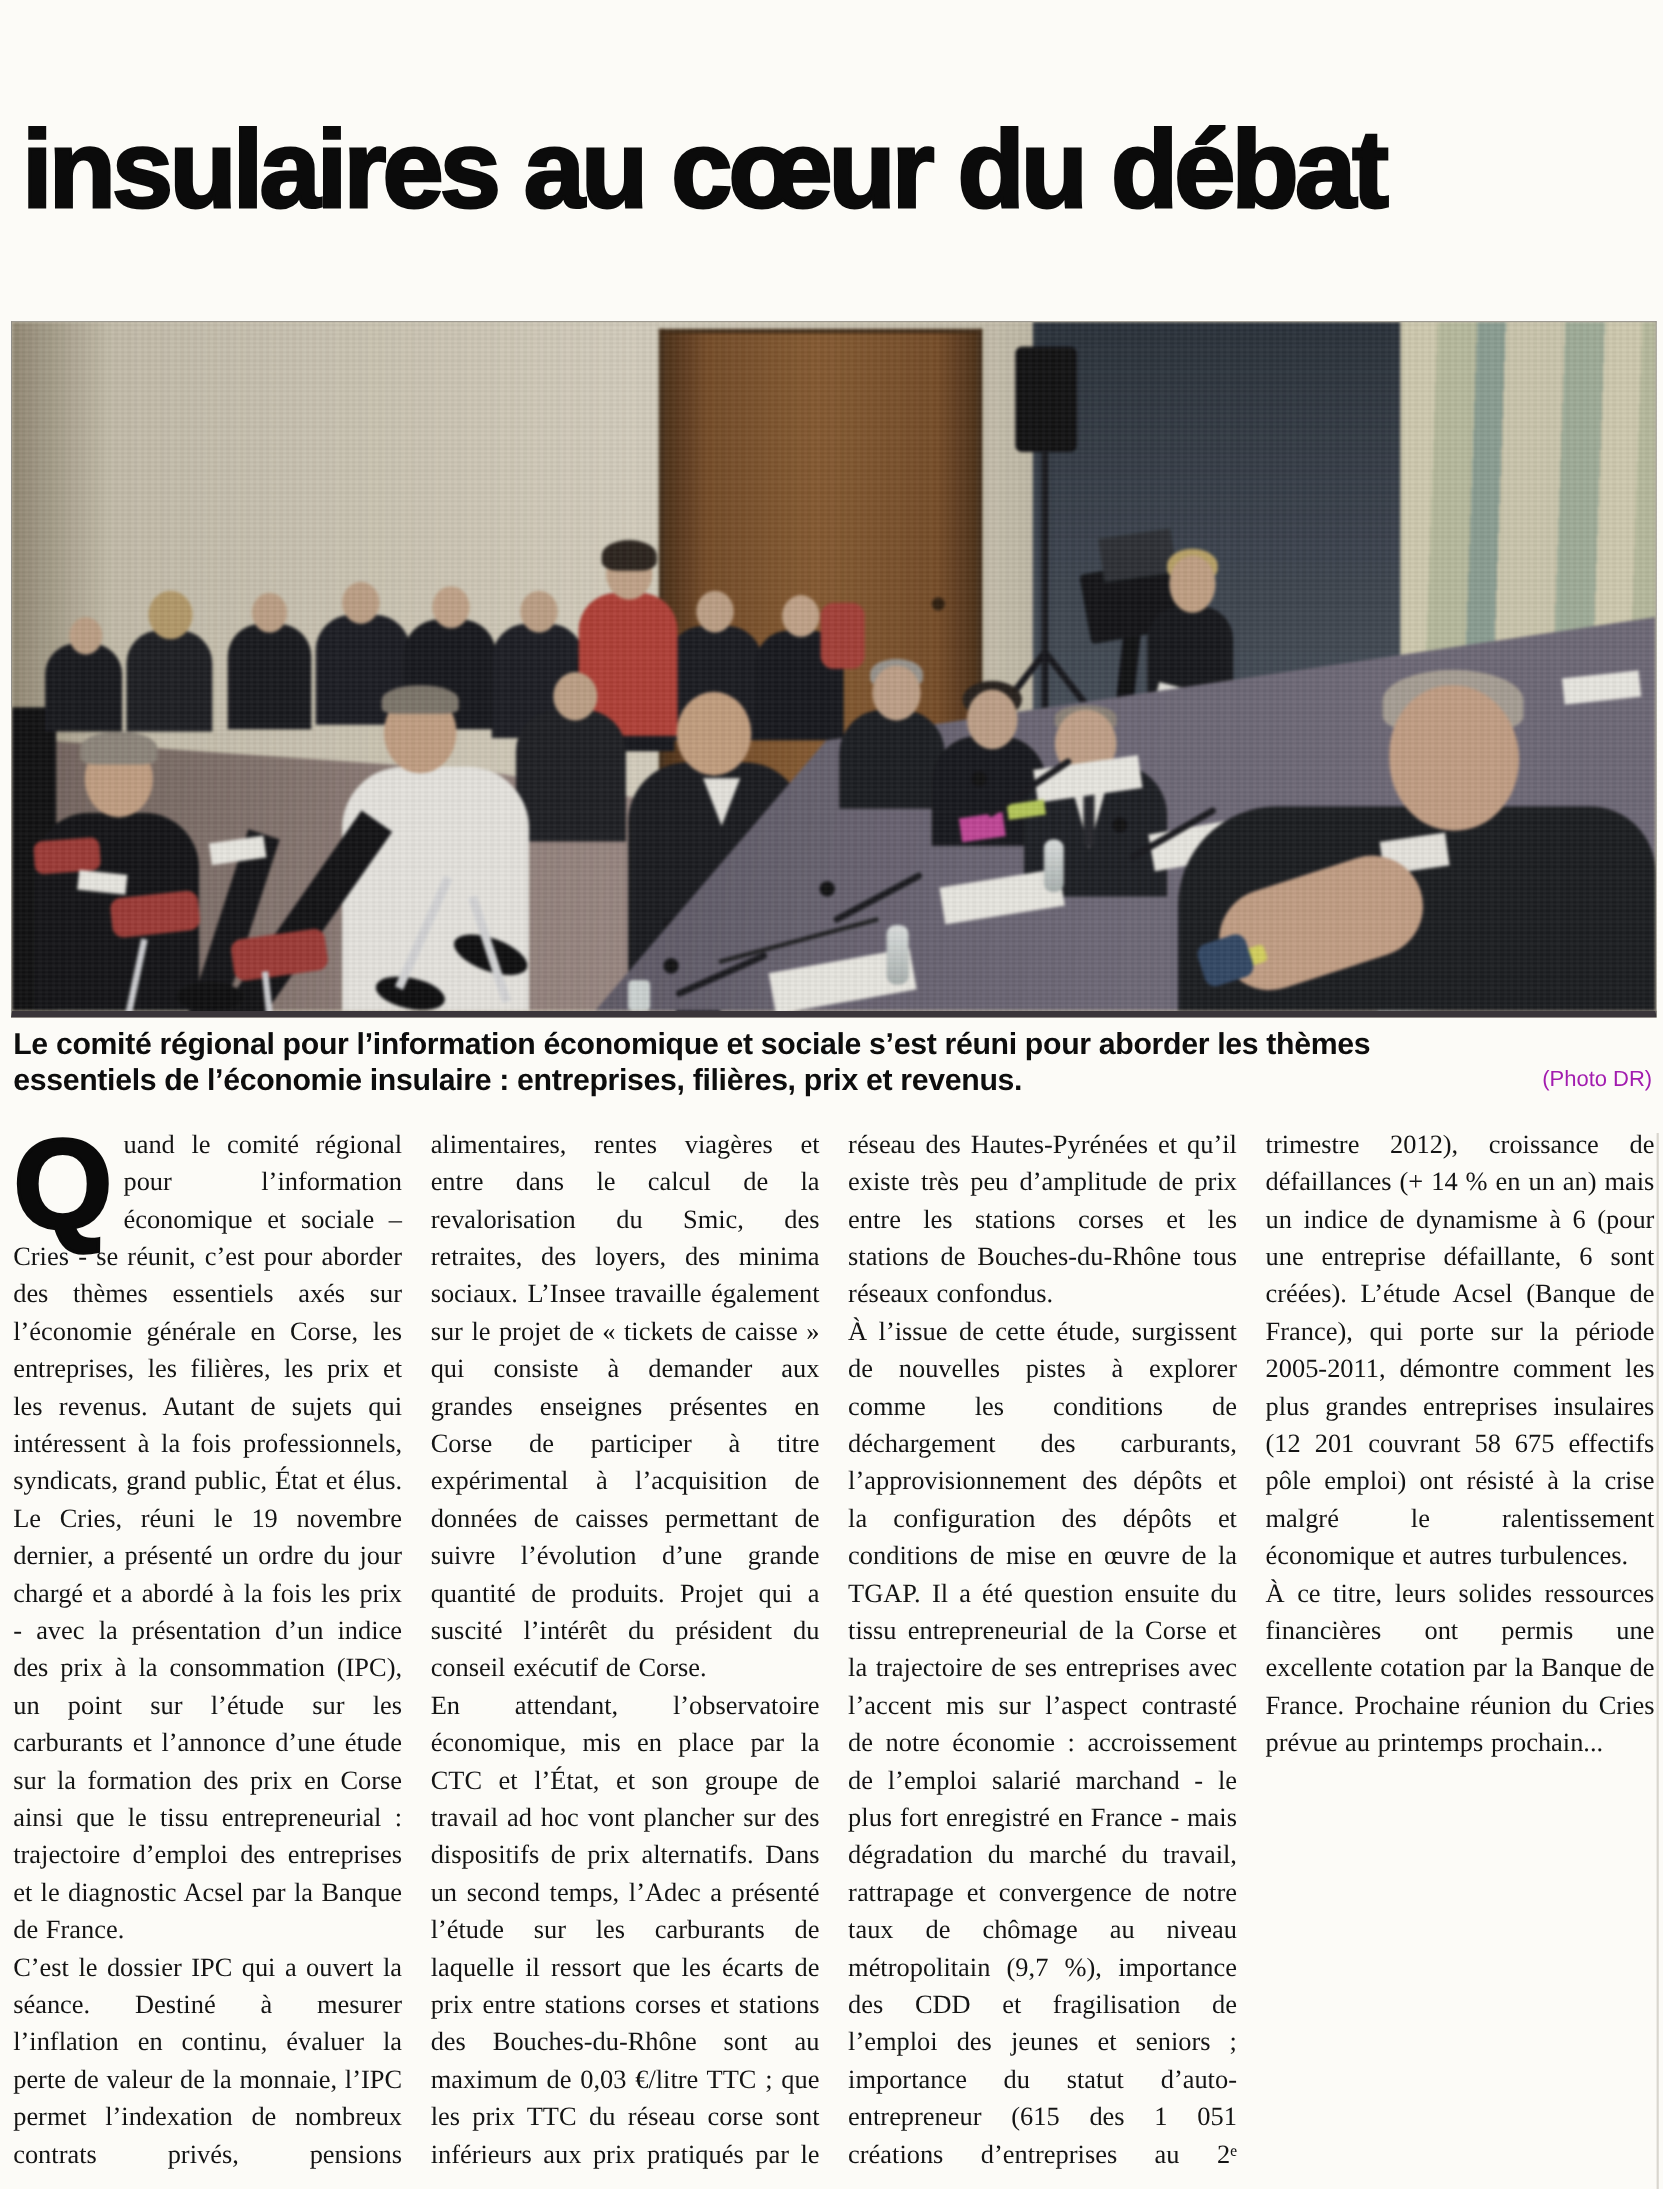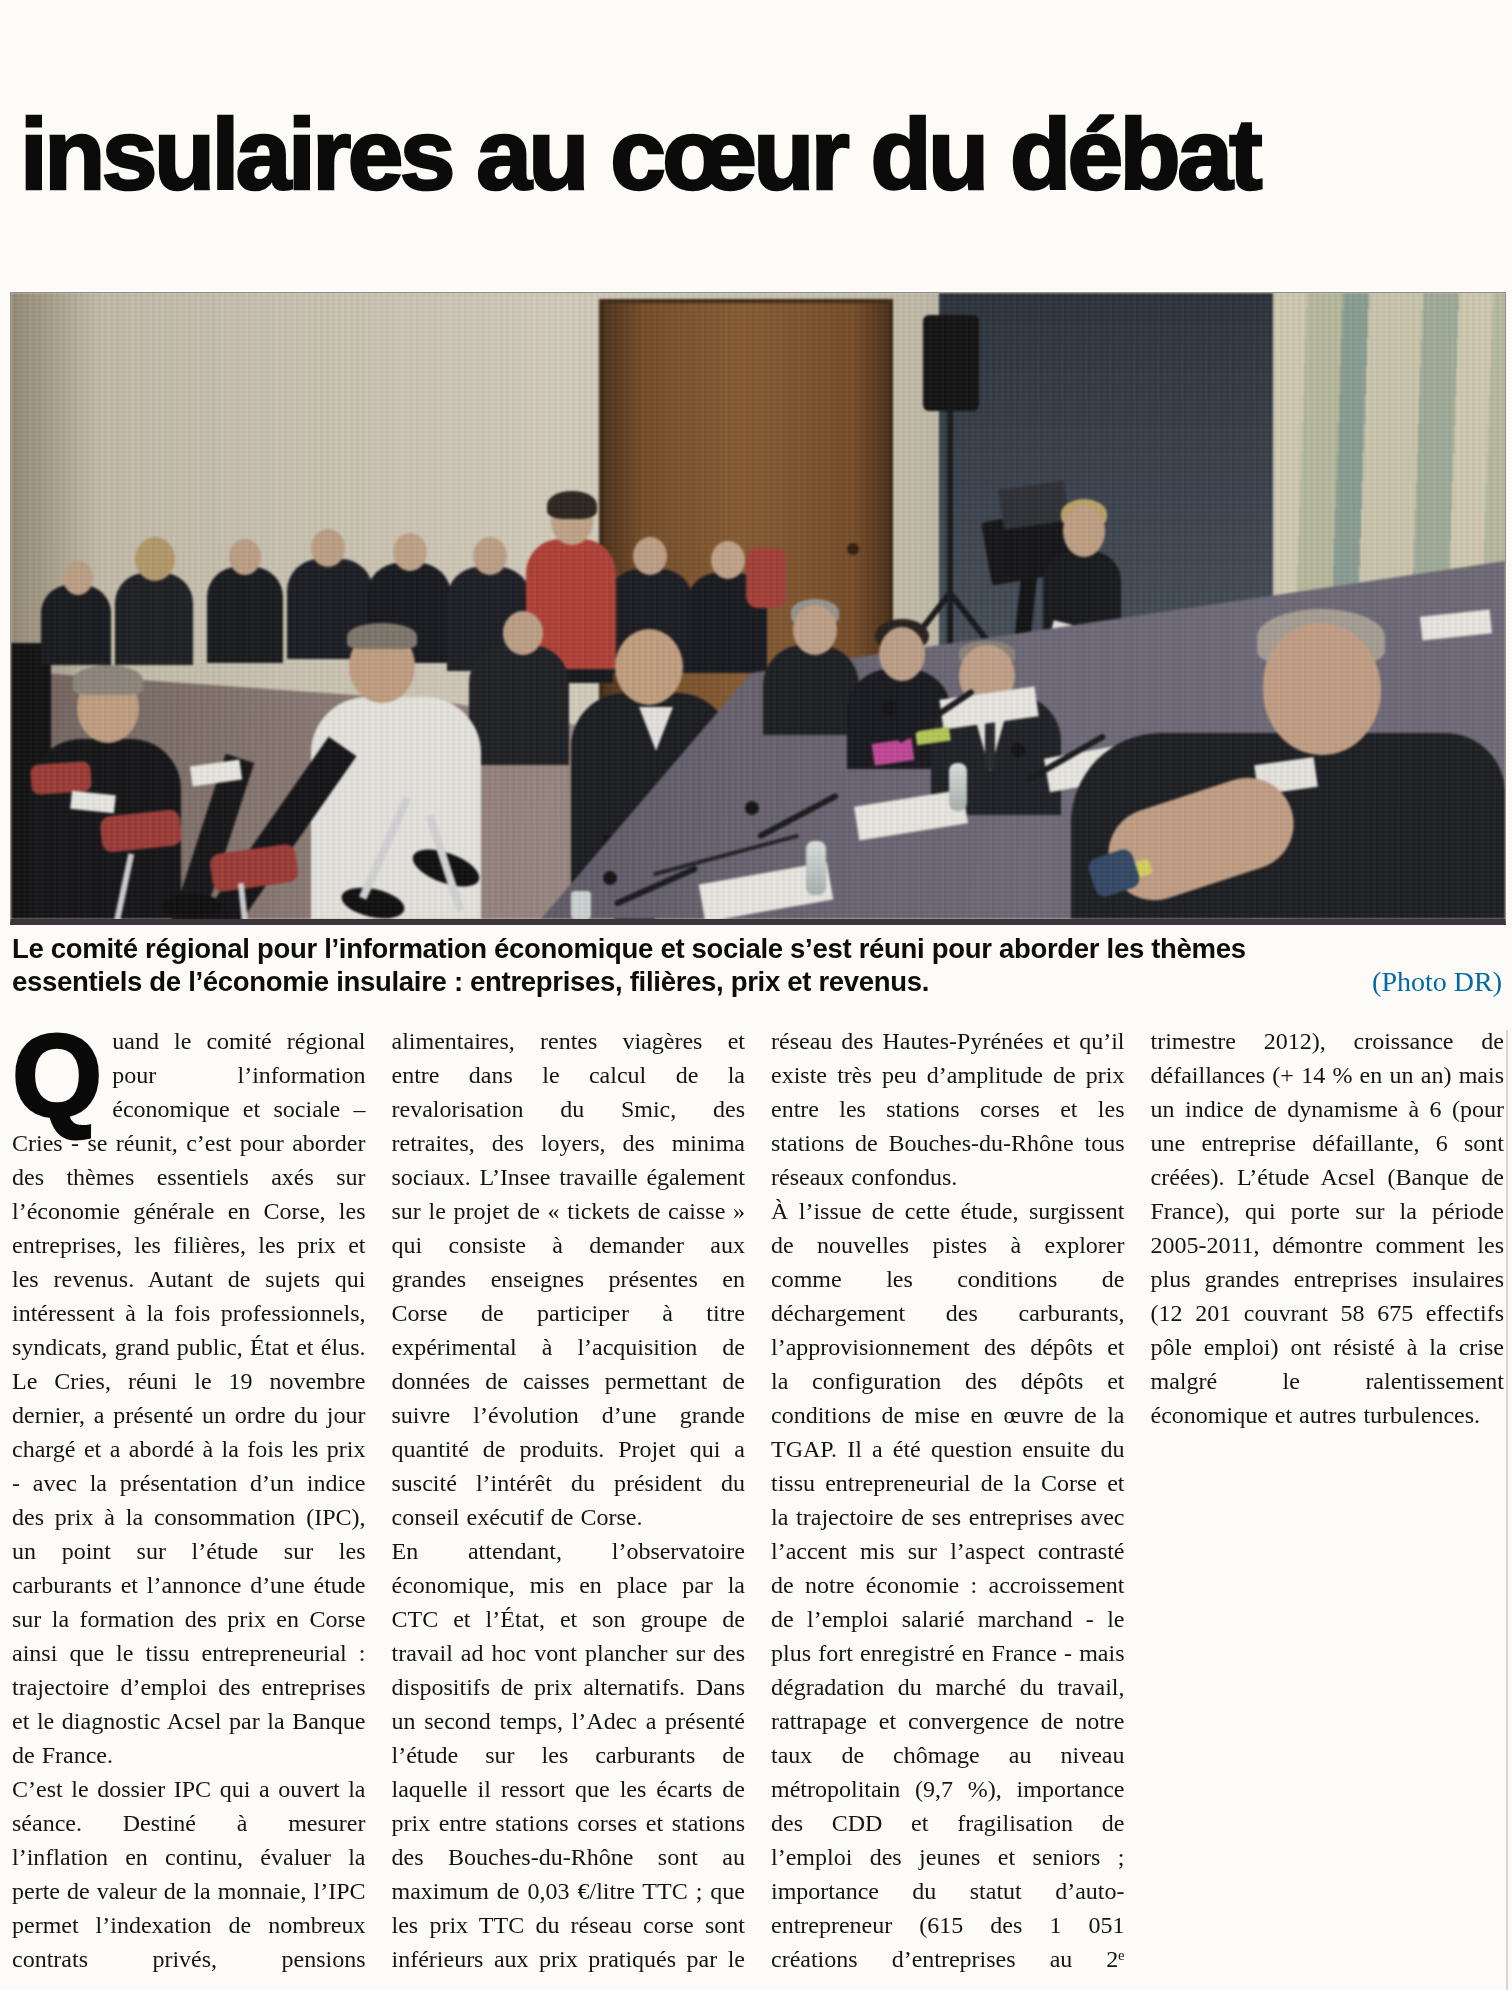--- a/index.html
+++ b/index.html
@@ -33,21 +33,21 @@
   }
 
   
   .caption{
     position:absolute;top:932px;left:12px;width:1490px;
     display:flex;align-items:flex-end;gap:24px;
     font-family:"Liberation Sans","DejaVu Sans",sans-serif;
     font-weight:bold;font-size:27.5px;line-height:33px;color:#0d0d0d;
   }
   .caption p{margin:0;flex:1;letter-spacing:-.3px;}
-  .caption .credit{font-weight:normal;font-size:28px;color:#0369a1;white-space:nowrap;line-height:33px;font-family:Liberation Serif, serif;}
+  .caption .credit{font-weight:normal;font-size:20px;color:#a21caf;white-space:nowrap;line-height:33px;}
 
   
   .article{
     position:absolute;top:1024px;left:12px;width:1492px;height:972px;
     column-count:4;column-gap:26px;column-fill:auto;
     font-size:24px;line-height:34px;text-align:justify;
     word-spacing:1px;hyphens:auto;-webkit-hyphens:auto;
   }
   .article p{margin:0;}
   .dropcap{
@@ -217,15 +217,16 @@
 <div class="caption">
   <p>Le comité régional pour l’information économique et sociale s’est réuni pour aborder les thèmes essentiels de l’économie insulaire : entreprises, filières, prix et revenus.</p>
   <span class="credit">(Photo DR)</span>
 </div>
 
 <div class="article" lang="fr">
   <p><span class="dropcap">Q</span><span>uand le comité régional pour l’information économique et sociale – Cries - se réunit, c’est pour aborder des thèmes essentiels axés sur l’économie générale en Corse, les entreprises, les filières, les prix et les revenus. Autant de sujets qui intéressent à la fois professionnels, syndicats, grand public, État et élus. Le Cries, réuni le 19 novembre dernier, a présenté un ordre du jour chargé et a abordé à la fois les prix - avec la présentation d’un indice des prix à la consommation (IPC), un point sur l’étude sur les carburants et l’annonce d’une étude sur la formation des prix en Corse ainsi que le tissu entrepreneurial : trajectoire d’emploi des entreprises et le diagnostic Acsel par la Banque de France.</span></p>
   <p>C’est le dossier IPC qui a ouvert la séance. Destiné à mesurer l’inflation en continu, évaluer la perte de valeur de la monnaie, l’IPC permet l’indexation de nombreux contrats privés, pensions alimentaires, rentes viagères et entre dans le calcul de la revalorisation du Smic, des retraites, des loyers, des minima sociaux. L’Insee travaille également sur le projet de « tickets de caisse » qui consiste à demander aux grandes enseignes présentes en Corse de participer à titre expérimental à l’acquisition de données de caisses permettant de suivre l’évolution d’une grande quantité de produits. Projet qui a suscité l’intérêt du président du conseil exécutif de Corse.</p>
   <p>En attendant, l’observatoire économique, mis en place par la CTC et l’État, et son groupe de travail ad hoc vont plancher sur des dispositifs de prix alternatifs. Dans un second temps, l’Adec a présenté l’étude sur les carburants de laquelle il ressort que les écarts de prix entre stations corses et stations des Bouches-du-Rhône sont au maximum de 0,03 €/litre TTC ; que les prix TTC du réseau corse sont inférieurs aux prix pratiqués par le réseau des Hautes-Pyrénées et qu’il existe très peu d’amplitude de prix entre les stations corses et les stations de Bouches-du-Rhône tous réseaux confondus.</p>
   <p>À l’issue de cette étude, surgissent de nouvelles pistes à explorer comme les conditions de déchargement des carburants, l’approvisionnement des dépôts et la configuration des dépôts et conditions de mise en œuvre de la TGAP. Il a été question ensuite du tissu entrepreneurial de la Corse et la trajectoire de ses entreprises avec l’accent mis sur l’aspect contrasté de notre économie : accroissement de l’emploi salarié marchand - le plus fort enregistré en France - mais dégradation du marché du travail, rattrapage et convergence de notre taux de chômage au niveau métropolitain (9,7 %), importance des CDD et fragilisation de l’emploi des jeunes et seniors ; importance du statut d’auto-entrepreneur (615 des 1 051 créations d’entreprises au 2ᵉ trimestre 2012), croissance de défaillances (+ 14 % en un an) mais un indice de dynamisme à 6 (pour une entreprise défaillante, 6 sont créées). L’étude Acsel (Banque de France), qui porte sur la période 2005-2011, démontre comment les plus grandes entreprises insulaires (12 201 couvrant 58 675 effectifs pôle emploi) ont résisté à la crise malgré le ralentissement économique et autres turbulences.</p>
+  <p>À ce titre, leurs solides ressources financières ont permis une excellente cotation par la Banque de France. Prochaine réunion du Cries prévue au printemps prochain...</p>
 </div>
 
 <div class="page-edge"></div>
 
 </body></html>

